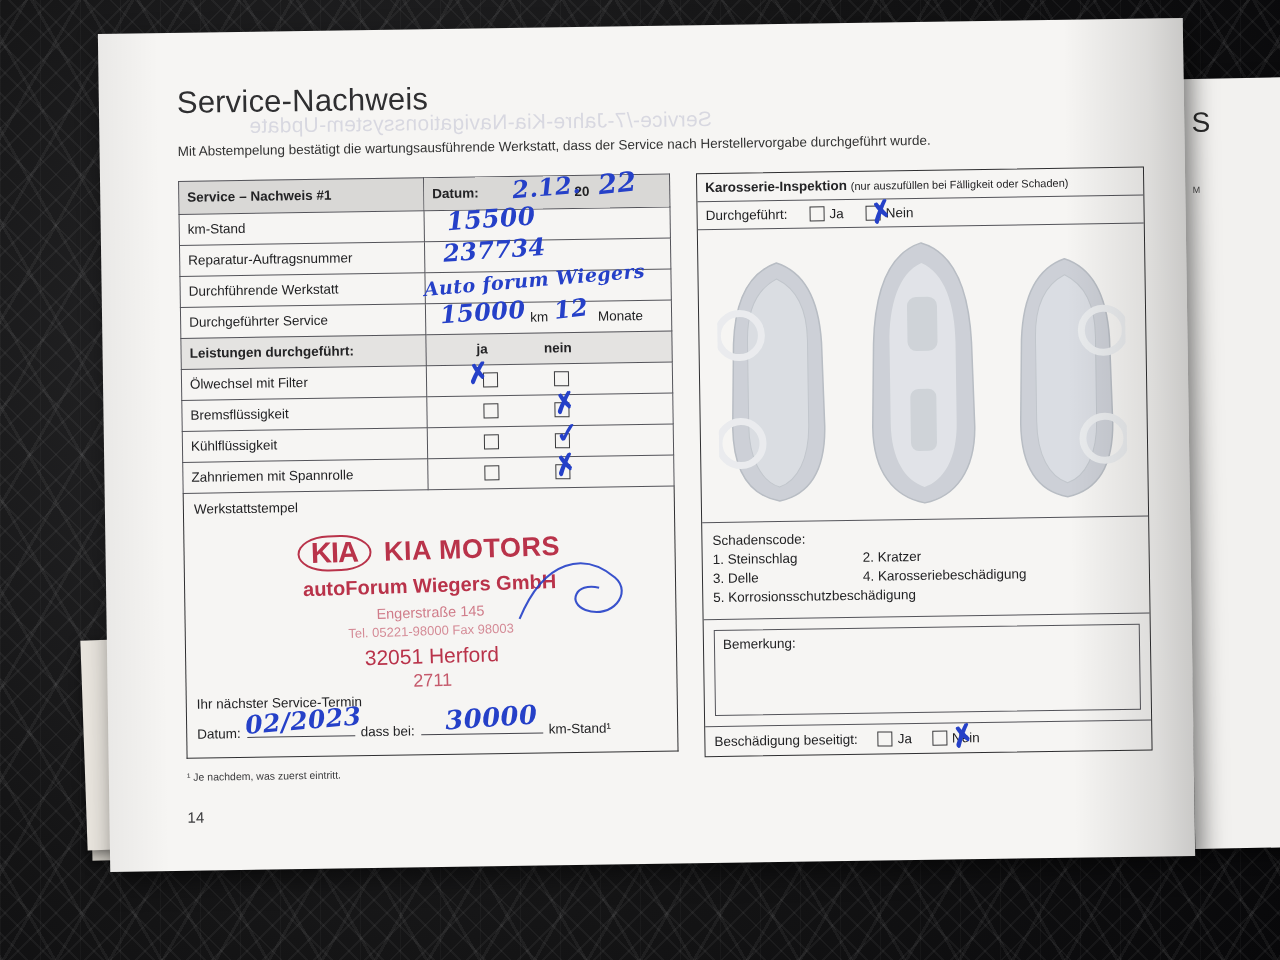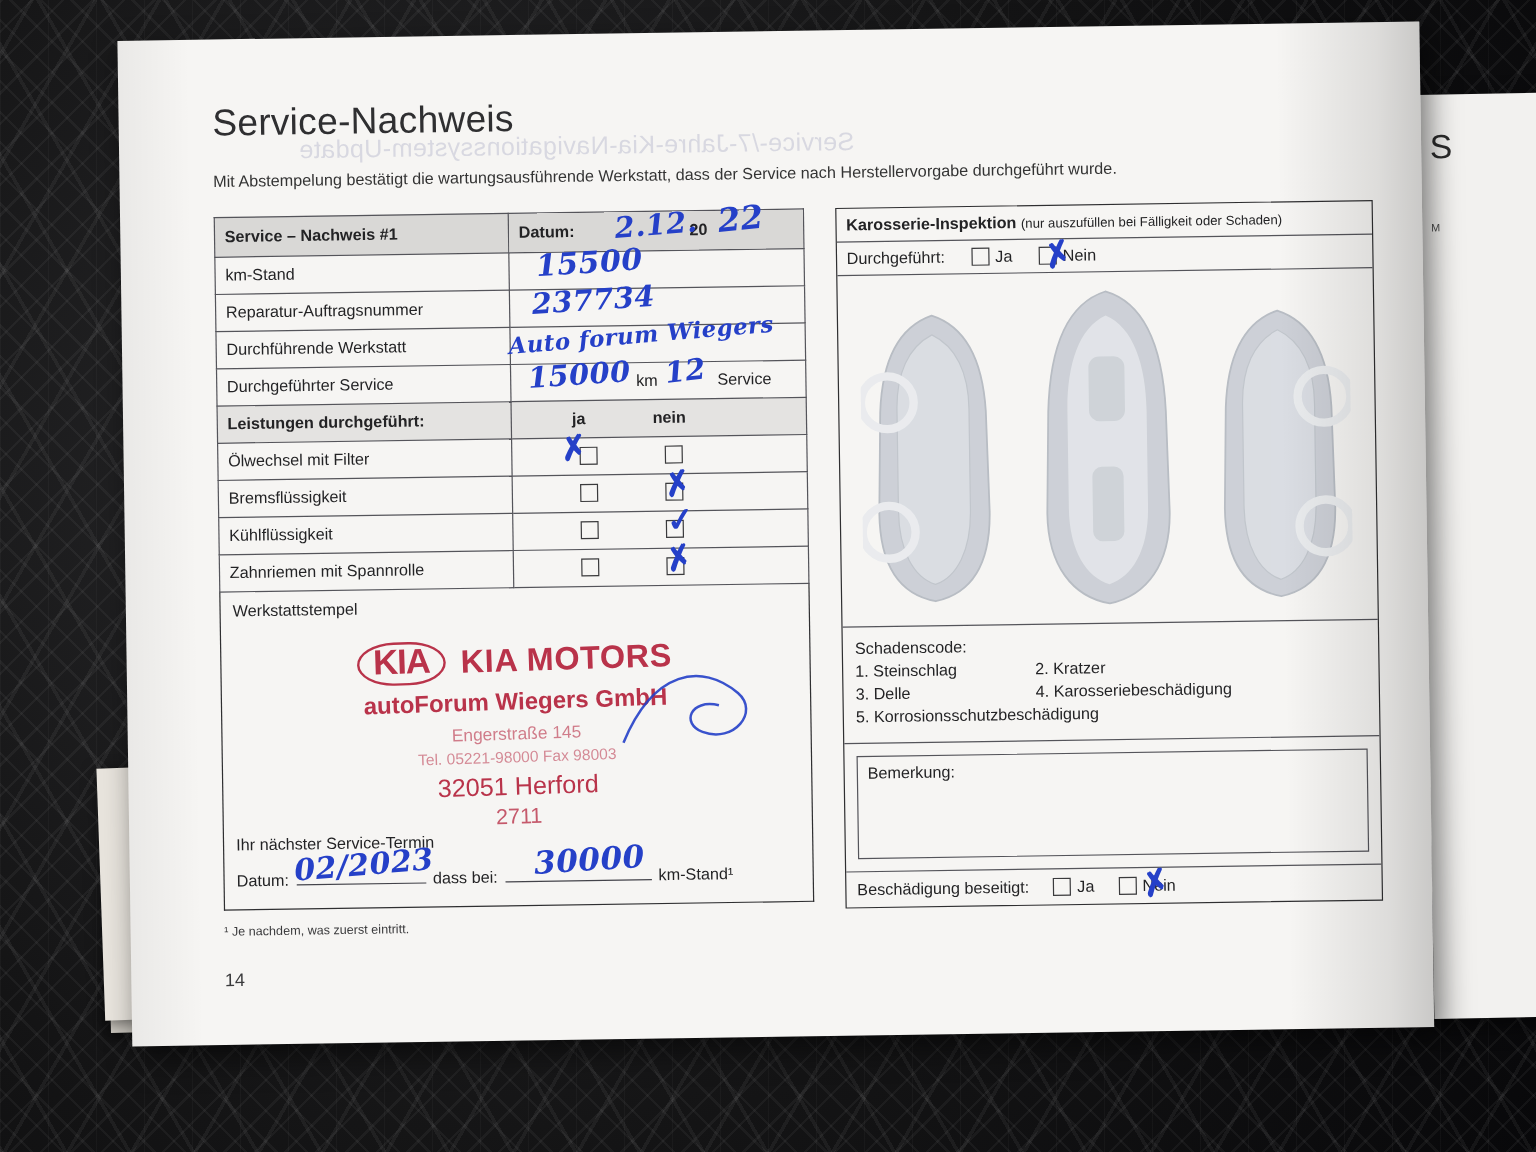--- a/index.html
+++ b/index.html
@@ -411,21 +411,21 @@
               <td class="lbl">Durchführende Werkstatt</td>
               <td class="cellbox">
                 <span class="hw" style="left:-2px; top:-3px; font-size:19px; transform:rotate(-4deg);">Auto forum Wiegers</span>
               </td>
             </tr>
 
             <tr>
               <td class="lbl">Durchgeführter Service</td>
               <td class="cellbox">
                 <span style="margin-left:96px;text-align:right;">km</span>
-                <span style="margin-left:46px;">Service</span>
+                <span style="margin-left:46px;">Monate</span>
                 <span class="hw" style="left:14px; top:-6px; font-size:24px; transform:rotate(-3deg);">15000</span>
                 <span class="hw" style="left:128px; top:-8px; font-size:24px; transform:rotate(-6deg);">12</span>
               </td>
             </tr>
 
             <tr class="sub">
               <td class="lbl">Leistungen durchgeführt:</td>
               <td>
                 <div class="ja-nein">
                   <span>ja</span>

